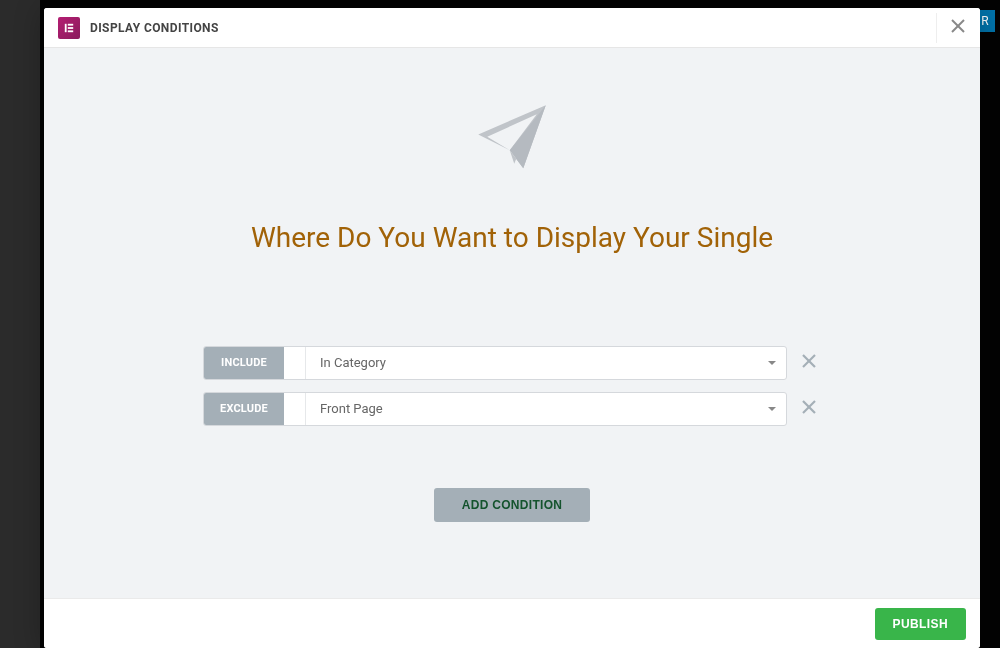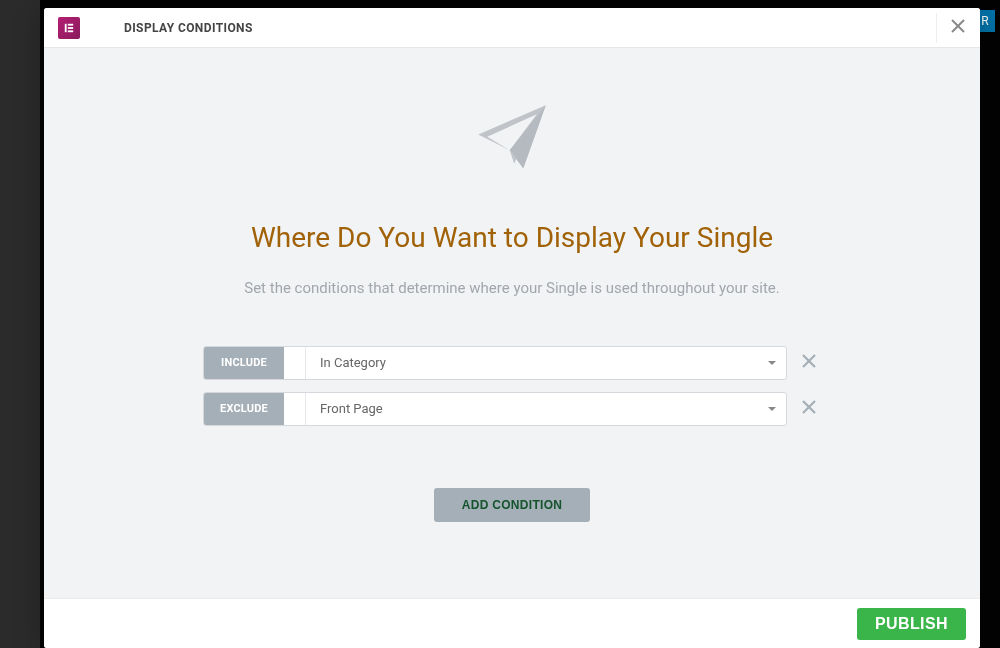--- a/index.html
+++ b/index.html
@@ -53,21 +53,20 @@
       flex-direction: column;
       overflow: hidden;
     }
     .modal-header {
       height: 40px;
       padding: 0 14px;
       display: flex;
       align-items: center;
       border-bottom: 1px solid #e6e6e6;
       background: #fff;
-      gap: 34px;
     }
     .elogo {
       width: 22px; height: 22px;
       background: linear-gradient(135deg, #b41e72, #8a1a5c);
       border-radius: 2px;
       display: flex;
       align-items: center;
       justify-content: center;
       margin-right: 10px;
     }
@@ -207,21 +206,21 @@
       justify-content: flex-end;
       padding: 0 14px;
     }
     .publish-btn {
       background: #39b54a;
       color: #fff;
       border: none;
       height: 32px;
       padding: 0 18px;
       border-radius: 3px;
-      font-size: 16px;
+      font-size: 12px;
       font-weight: 700;
       letter-spacing: 0.4px;
       cursor: pointer;
     }
   </style>
 </head>
 <body>
 
 <div class="backdrop"></div>
 <div class="bg-sidebar"></div>
@@ -251,21 +250,21 @@
   <div class="modal-body">
     <div class="plane-icon">
       <svg viewBox="0 0 64 64" fill="currentColor">
         <path d="M2 28 L62 2 L42 58 L30 42 L2 28 Z M30 42 L34 54 L38 44 L30 42 Z M30 42 L54 10 L10 30 L30 42 Z" fill="#c0c4c9"></path>
         <path d="M30 42 L62 2 L42 58 L30 42 Z" fill="#b5bac0"></path>
       </svg>
     </div>
 
     <h1 class="heading">Where Do You Want to Display Your Single</h1>
     <p class="description">
-      <span>Set the conditions that determine where your Single is used throughout your site.</span><br>
+      <br>
     </p>
 
     <div class="conditions">
 
       <div class="condition-row">
         <div class="row-inner">
           <div class="badge badge-include">INCLUDE</div>
           <div class="select-box">
             <span>In Category</span>
             <span class="caret">

